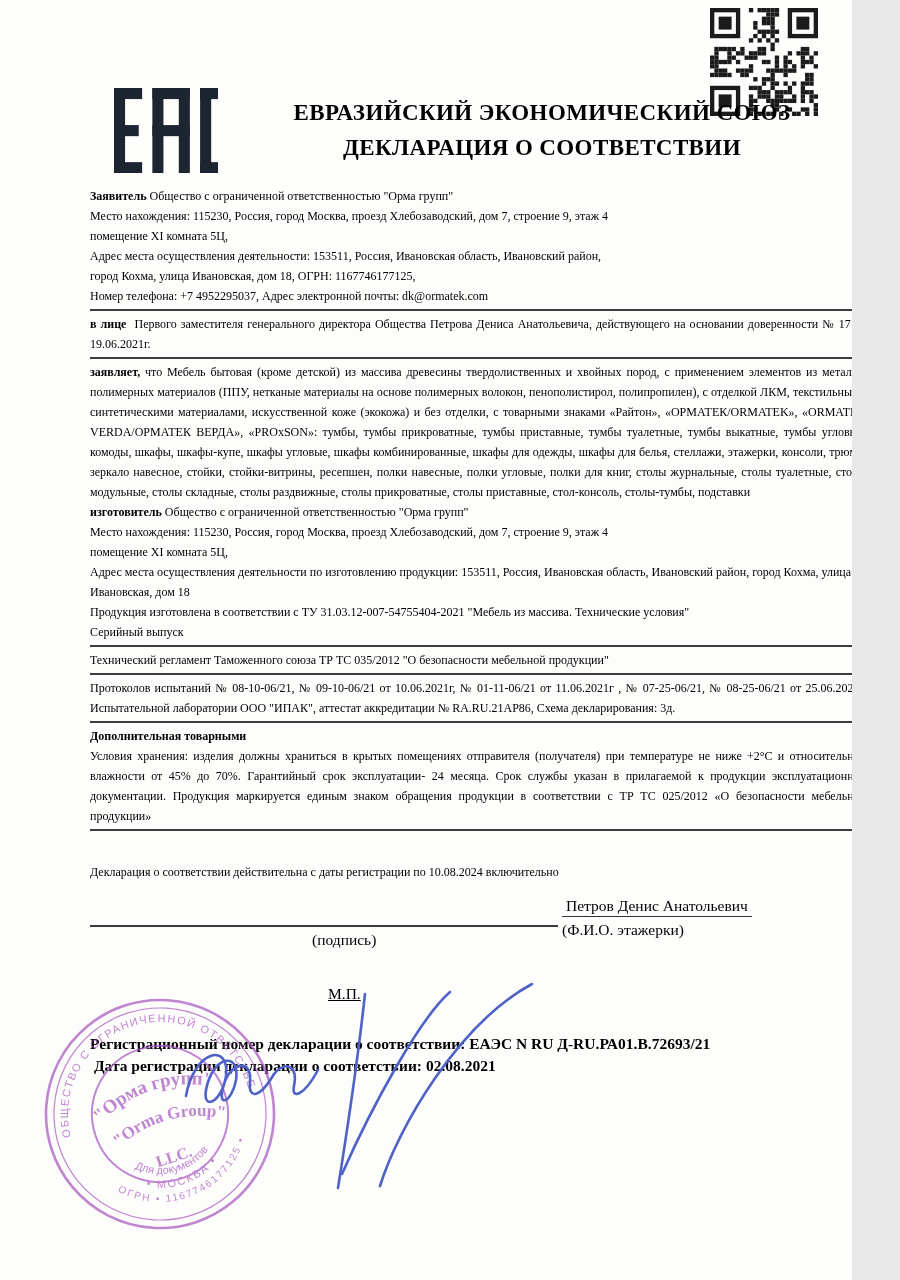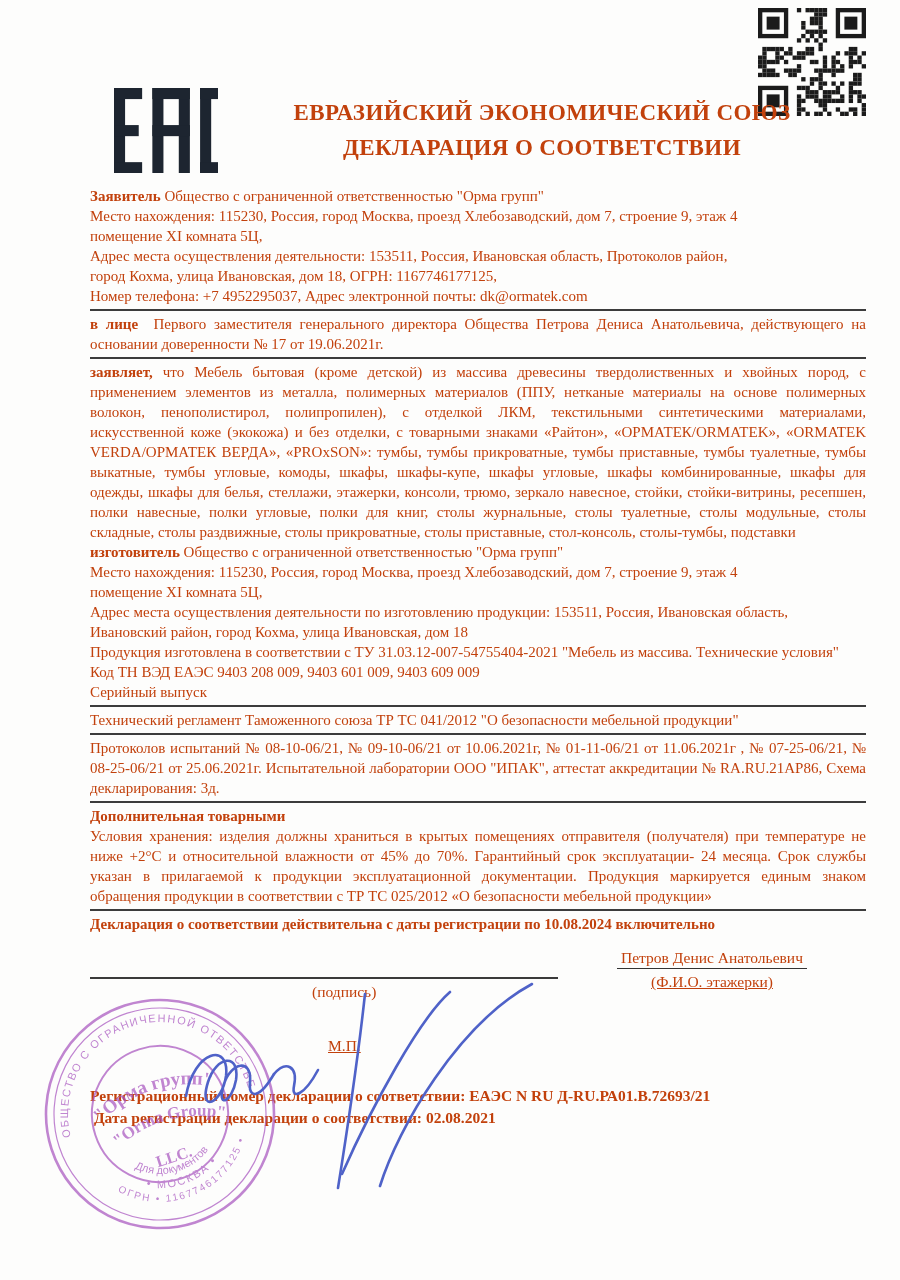--- a/index.html
+++ b/index.html
@@ -1,36 +1,36 @@
 <!DOCTYPE html>
 <html><head>
 <meta charset="utf-8">
 <style>
   html,body{margin:0;padding:0;background:#e8e8e8;}
   .page{position:relative;width:852px;height:1280px;background:#fdfdfc;overflow:hidden;
-        font-family:"Liberation Serif",serif;color:#c2410c;padding-left:48px;}
+        font-family:"Liberation Serif",serif;color:#000000;}
   .content{position:absolute;left:90px;width:776px;top:0;}
   
   .header{display:flex;align-items:center;margin-top:88px;margin-bottom:10px;}
   .eac-logo{width:104px;flex:0 0 auto;margin-left:24px;}
   .titles{flex:1;text-align:center;font-weight:bold;font-size:23px;line-height:1.5;letter-spacing:.4px;}
   .qr{position:absolute;right:34px;top:8px;width:108px;height:108px;}
   
-  .sec{font-size:15px;line-height:20px;padding:3px 0;}
+  .sec{font-size:12px;line-height:20px;padding:3px 0;}
   .sec p{margin:0;}
   .just{text-align:justify;}
   .rule{border-top:2px solid #3c3c3c;height:0;}
   b{font-weight:bold;}
-  .boldline{font-weight:bold;}
+  .boldline{font-weight:normal;margin-top:28px;}
   
   .sig-area{position:relative;height:142px;font-size:15.5px;}
   .sign-line{position:absolute;left:0;top:40px;width:468px;border-bottom:2px solid #3a3a3a;}
   .sign-caption{position:absolute;left:222px;top:46px;}
   .mp{position:absolute;left:238px;top:100px;text-decoration:underline;}
-  .fio-block{position:absolute;left:472px;top:12px;width:300px;text-align:center;text-decoration:underline;}
+  .fio-block{position:absolute;left:472px;top:12px;width:300px;text-align:left;}
   .fio-name{display:inline-block;border-bottom:1.5px solid #333;padding:0 4px 1px 4px;}
   .fio-caption{margin-top:4px;}
   .reg{font-size:15.5px;line-height:22px;font-weight:bold;margin-top:6px;}
   
   .stamp{position:absolute;left:38px;top:992px;width:244px;height:244px;opacity:.72;z-index:5;pointer-events:none;}
   .ink{position:absolute;left:128px;top:978px;width:410px;height:215px;z-index:6;pointer-events:none;}
 </style>
 </head>
 <body>
 
@@ -251,48 +251,47 @@
       <div class="titles">
         <div>ЕВРАЗИЙСКИЙ ЭКОНОМИЧЕСКИЙ СОЮЗ</div>
         <div>ДЕКЛАРАЦИЯ О СООТВЕТСТВИИ</div>
       </div>
     </div>
 
     <div class="sec">
       <p><b>Заявитель</b> <span>Общество с ограниченной ответственностью "Орма групп"</span></p>
       <p>Место нахождения: 115230, Россия, город Москва, проезд Хлебозаводский, дом 7, строение 9, этаж 4</p>
       <p>помещение XI комната 5Ц,</p>
-      <p>Адрес места осуществления деятельности: 153511, Россия, Ивановская область, Протоколов район,</p>
+      <p>Адрес места осуществления деятельности: 153511, Россия, Ивановская область, Ивановский район,</p>
       <p>город Кохма, улица Ивановская, дом 18, ОГРН: 1167746177125,</p>
       <p>Номер телефона: +7 4952295037, Адрес электронной почты: dk@ormatek.com</p>
     </div>
 
     <div class="rule"></div>
 
     <div class="sec">
       <p class="just"><b>в лице</b>&nbsp; <span>Первого заместителя генерального директора Общества Петрова Дениса Анатольевича, действующего на основании доверенности № 17 от 19.06.2021г.</span></p>
     </div>
 
     <div class="rule"></div>
 
     <div class="sec">
       <p class="just"><b>заявляет,</b> <span>что Мебель бытовая (кроме детской) из массива древесины твердолиственных и хвойных пород, с применением элементов из металла, полимерных материалов (ППУ, нетканые материалы на основе полимерных волокон, пенополистирол, полипропилен), с отделкой ЛКМ, текстильными синтетическими материалами, искусственной коже (экокожа) и без отделки, с товарными знаками «Райтон», «ОРМАТЕК/ORMATEK», «ORMATEK VERDA/ОРМАТЕК ВЕРДА», «PROxSON»: тумбы, тумбы прикроватные, тумбы приставные, тумбы туалетные, тумбы выкатные, тумбы угловые, комоды, шкафы, шкафы-купе, шкафы угловые, шкафы комбинированные, шкафы для одежды, шкафы для белья, стеллажи, этажерки, консоли, трюмо, зеркало навесное, стойки, стойки-витрины, ресепшен, полки навесные, полки угловые, полки для книг, столы журнальные, столы туалетные, столы модульные, столы складные, столы раздвижные, столы прикроватные, столы приставные, стол-консоль, столы-тумбы, подставки</span></p>
       <p><b>изготовитель</b> <span>Общество с ограниченной ответственностью "Орма групп"</span></p>
       <p>Место нахождения: 115230, Россия, город Москва, проезд Хлебозаводский, дом 7, строение 9, этаж 4</p>
       <p>помещение XI комната 5Ц,</p>
       <p>Адрес места осуществления деятельности по изготовлению продукции: 153511, Россия, Ивановская область, Ивановский район, город Кохма, улица Ивановская, дом 18</p>
       <p>Продукция изготовлена в соответствии с ТУ 31.03.12-007-54755404-2021 "Мебель из массива. Технические условия"</p>
-      <p>Код ТН ВЭД ЕАЭС  9403 208 009, 9403 601 009, 9403 609 009</p>
       <p>Серийный выпуск</p>
     </div>
 
     <div class="rule"></div>
 
     <div class="sec">
-      <p>Технический регламент Таможенного союза ТР ТС 041/2012 "О безопасности мебельной продукции"</p>
+      <p>Технический регламент Таможенного союза ТР ТС 035/2012 "О безопасности мебельной продукции"</p>
     </div>
 
     <div class="rule"></div>
 
     <div class="sec">
       <p class="just">Протоколов испытаний № 08-10-06/21, № 09-10-06/21 от 10.06.2021г, № 01-11-06/21 от 11.06.2021г , № 07-25-06/21, № 08-25-06/21 от 25.06.2021г. Испытательной лаборатории ООО "ИПАК", аттестат аккредитации № RA.RU.21АР86, Схема декларирования: 3д.</p>
     </div>
 
     <div class="rule"></div>
 

